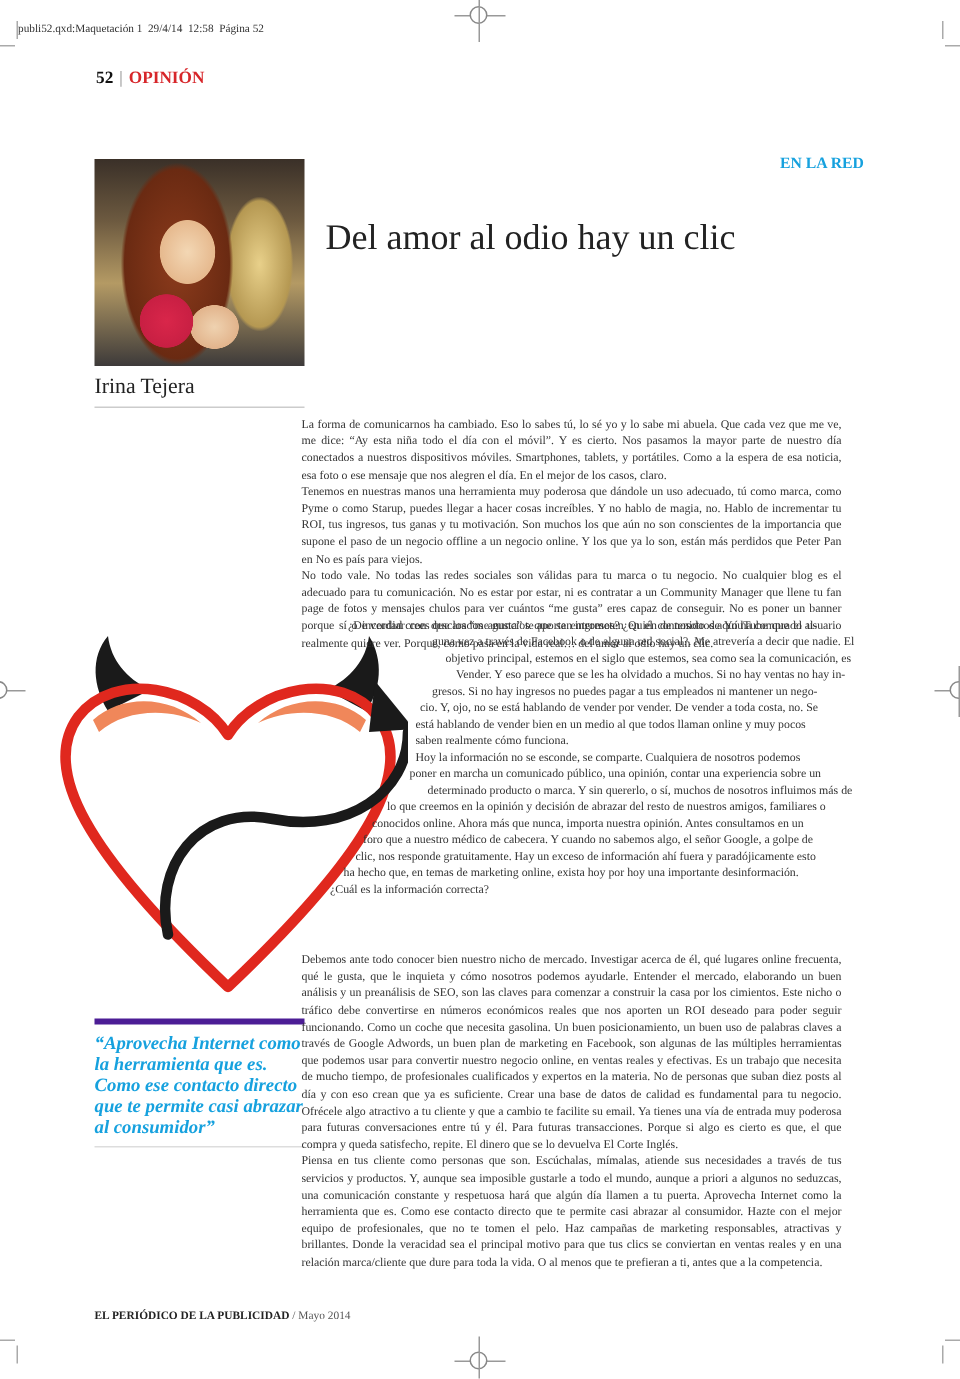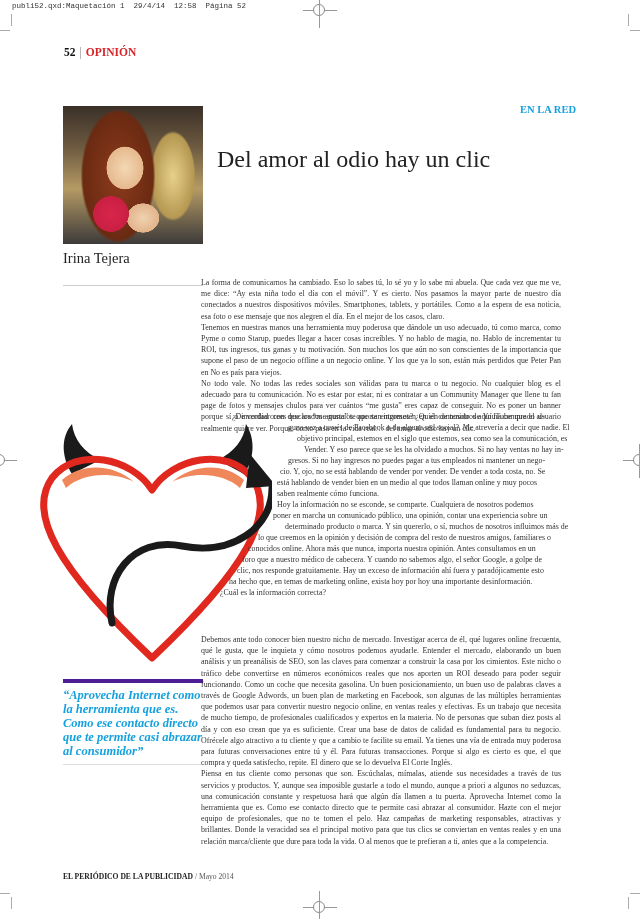--- a/index.html
+++ b/index.html
@@ -1,38 +1,38 @@
 <!DOCTYPE html>
 <html><head>
 <meta charset="utf-8">
 <style>
   html,body{margin:0;padding:0;background:#fff;}
   body{width:640px;height:919px;position:relative;overflow:hidden;font-family:"Liberation Serif","DejaVu Serif",serif;color:#222;}
-  .slug{position:absolute;left:12px;top:2px;font-family:Liberation Mono, monospace;font-size:7.5px;color:#333;white-space:pre;}
+  .slug{position:absolute;left:12px;top:14px;font-family:Liberation Serif, serif;font-size:7.5px;color:#333;white-space:pre;}
   .reg{position:absolute;width:34px;height:34px;}
   .reg:before{content:"";position:absolute;left:0;top:16px;width:34px;height:1px;background:#999;}
   .reg:after{content:"";position:absolute;left:16px;top:0;width:1px;height:34px;background:#999;}
   .reg span{position:absolute;left:10px;top:10px;width:12px;height:12px;border:1px solid #888;border-radius:50%;box-sizing:border-box;background:#fff;}
   .crop{position:absolute;background:#aaa;}
   .section-head{position:absolute;left:64px;top:46px;font-family:"Liberation Serif","DejaVu Serif",serif;font-weight:bold;font-size:11.5px;text-align:center;}
   .section-head .num{color:#111;}
   .section-head .sep{color:#888;margin:0 4px;font-weight:normal;}
   .section-head .sec{color:#d7262a;}
   .enlared{position:absolute;right:64px;top:104px;font-family:"Liberation Serif","DejaVu Serif",serif;font-weight:bold;font-size:10.5px;color:#16a1de;}
   .title{position:absolute;left:217px;top:146px;font-size:24px;color:#222;font-family:"Liberation Serif","DejaVu Serif",serif;}
   .photo{position:absolute;left:63px;top:106px;width:140px;height:138px;overflow:hidden;
     background:
       radial-gradient(ellipse 26px 30px at 62px 62px,#f3d7b4 0%,#e6b98e 70%,transparent 72%),
       radial-gradient(ellipse 22px 22px at 48px 108px,#d9264a 0%,#c81f43 80%,transparent 82%),
       radial-gradient(ellipse 20px 18px at 80px 112px,#efd2b0 0%,#e2b48c 80%,transparent 82%),
       radial-gradient(ellipse 50px 90px at 55px 70px,#8c3b1c 0%,#6a2a12 70%,transparent 75%),
       radial-gradient(ellipse 30px 60px at 110px 70px,#e8d08a 0%,#b59852 70%,transparent 75%),
       linear-gradient(180deg,#3a3028 0%,#6d5a40 30%,#b49a64 60%,#3d3a3a 100%);}
   .author{position:absolute;left:63px;top:250px;width:140px;}
-  .author .name{font-size:14.5px;color:#222;padding-bottom:18px;border-bottom:1px solid #ccc;}
+  .author .name{font-size:14.5px;color:#222;padding-bottom:4px;border-bottom:1px solid #ccc;}
   .author .role{font-size:8.5px;font-weight:bold;line-height:10px;color:#222;padding:4px 0 4px;border-bottom:1px solid #ccc;}
   .heart{position:absolute;left:22px;top:418px;width:250px;height:245px;}
   .quote{position:absolute;left:63px;top:679px;width:140px;border-top:4px solid #4c1d95;border-bottom:1px solid #ddd;padding:5px 0 6px;
     font-family:"Liberation Serif","DejaVu Serif",serif;font-style:italic;font-weight:bold;font-size:12.5px;line-height:14px;color:#16a1de;}
   .body{position:absolute;left:201px;top:241px;width:360px;font-size:7.9px;line-height:11.2px;color:#333;text-align:justify;margin-top:36px;}
   .body p{margin:0;}
   .wrap{position:absolute;font-size:7.9px;line-height:11.2px;color:#333;white-space:nowrap;}
   .footer{position:absolute;left:63px;top:872px;font-size:7.6px;color:#222;}
   .footer b{font-weight:bold;}
   .footer span.d{color:#555;}
@@ -107,21 +107,21 @@
   <div class="wrap" style="left:288px;top:422px;">guna vez a través de Facebook o de alguna red social?. Me atrevería a decir que nadie. El</div>
   <div class="wrap" style="left:297px;top:433px;">objetivo principal, estemos en el siglo que estemos, sea como sea la comunicación, es</div>
   <div class="wrap" style="left:304px;top:444px;">Vender. Y eso parece que se les ha olvidado a muchos. Si no hay ventas no hay in-</div>
   <div class="wrap" style="left:288px;top:455px;">gresos. Si no hay ingresos no puedes pagar a tus empleados ni mantener un nego-</div>
   <div class="wrap" style="left:280px;top:466px;">cio. Y, ojo, no se está hablando de vender por vender. De vender a toda costa, no. Se</div>
   <div class="wrap" style="left:277px;top:477px;">está hablando de vender bien en un medio al que todos llaman online y muy pocos</div>
   <div class="wrap" style="left:277px;top:488px;">saben realmente cómo funciona.</div>
   <div class="wrap" style="left:277px;top:499px;">Hoy la información no se esconde, se comparte. Cualquiera de nosotros podemos</div>
   <div class="wrap" style="left:273px;top:510px;">poner en marcha un comunicado público, una opinión, contar una experiencia sobre un</div>
   <div class="wrap" style="left:268px;top:521px;margin-left:17px;">determinado producto o marca. Y sin quererlo, o sí, muchos de nosotros influimos más de</div>
-  <div class="wrap" style="left:258px;top:532px;">lo que creemos en la opinión y decisión de compra del resto de nuestros amigos, familiares o</div>
+  <div class="wrap" style="left:258px;top:532px;">lo que creemos en la opinión y decisión de abrazar del resto de nuestros amigos, familiares o</div>
   <div class="wrap" style="left:248px;top:543px;">conocidos online. Ahora más que nunca, importa nuestra opinión. Antes consultamos en un</div>
   <div class="wrap" style="left:242px;top:554px;">foro que a nuestro médico de cabecera. Y cuando no sabemos algo, el señor Google, a golpe de</div>
   <div class="wrap" style="left:237px;top:565px;">clic, nos responde gratuitamente. Hay un exceso de información ahí fuera y paradójicamente esto</div>
   <div class="wrap" style="left:229px;top:576px;">ha hecho que, en temas de marketing online, exista hoy por hoy una importante desinformación.</div>
   <div class="wrap" style="left:220px;top:587px;">¿Cuál es la información correcta?</div>
 </div>
 
 <div class="body" style="top:598px;">
   <p>Debemos ante todo conocer bien nuestro nicho de mercado. Investigar acerca de él, qué lugares online frecuenta, qué le gusta, que le inquieta y cómo nosotros podemos ayudarle. Entender el mercado, elaborando un buen análisis y un preanálisis de SEO, son las claves para comenzar a construir la casa por los cimientos. Este nicho o tráfico debe convertirse en números económicos reales que nos aporten un ROI deseado para poder seguir funcionando. Como un coche que necesita gasolina. Un buen posicionamiento, un buen uso de palabras claves a través de Google Adwords, un buen plan de marketing en Facebook, son algunas de las múltiples herramientas que podemos usar para convertir nuestro negocio online, en ventas reales y efectivas. Es un trabajo que necesita de mucho tiempo, de profesionales cualificados y expertos en la materia. No de personas que suban diez posts al día y con eso crean que ya es suficiente. Crear una base de datos de calidad es fundamental para tu negocio. Ofrécele algo atractivo a tu cliente y que a cambio te facilite su email. Ya tienes una vía de entrada muy poderosa para futuras conversaciones entre tú y él. Para futuras transacciones. Porque si algo es cierto es que, el que compra y queda satisfecho, repite. El dinero que se lo devuelva El Corte Inglés.</p>
   <p>Piensa en tus cliente como personas que son. Escúchalas, mímalas, atiende sus necesidades a través de tus servicios y productos. Y, aunque sea imposible gustarle a todo el mundo, aunque a priori a algunos no seduzcas, una comunicación constante y respetuosa hará que algún día llamen a tu puerta. Aprovecha Internet como la herramienta que es. Como ese contacto directo que te permite casi abrazar al consumidor. Hazte con el mejor equipo de profesionales, que no te tomen el pelo. Haz campañas de marketing responsables, atractivas y brillantes. Donde la veracidad sea el principal motivo para que tus clics se conviertan en ventas reales y en una relación marca/cliente que dure para toda la vida. O al menos que te prefieran a ti, antes que a la competencia.</p>

